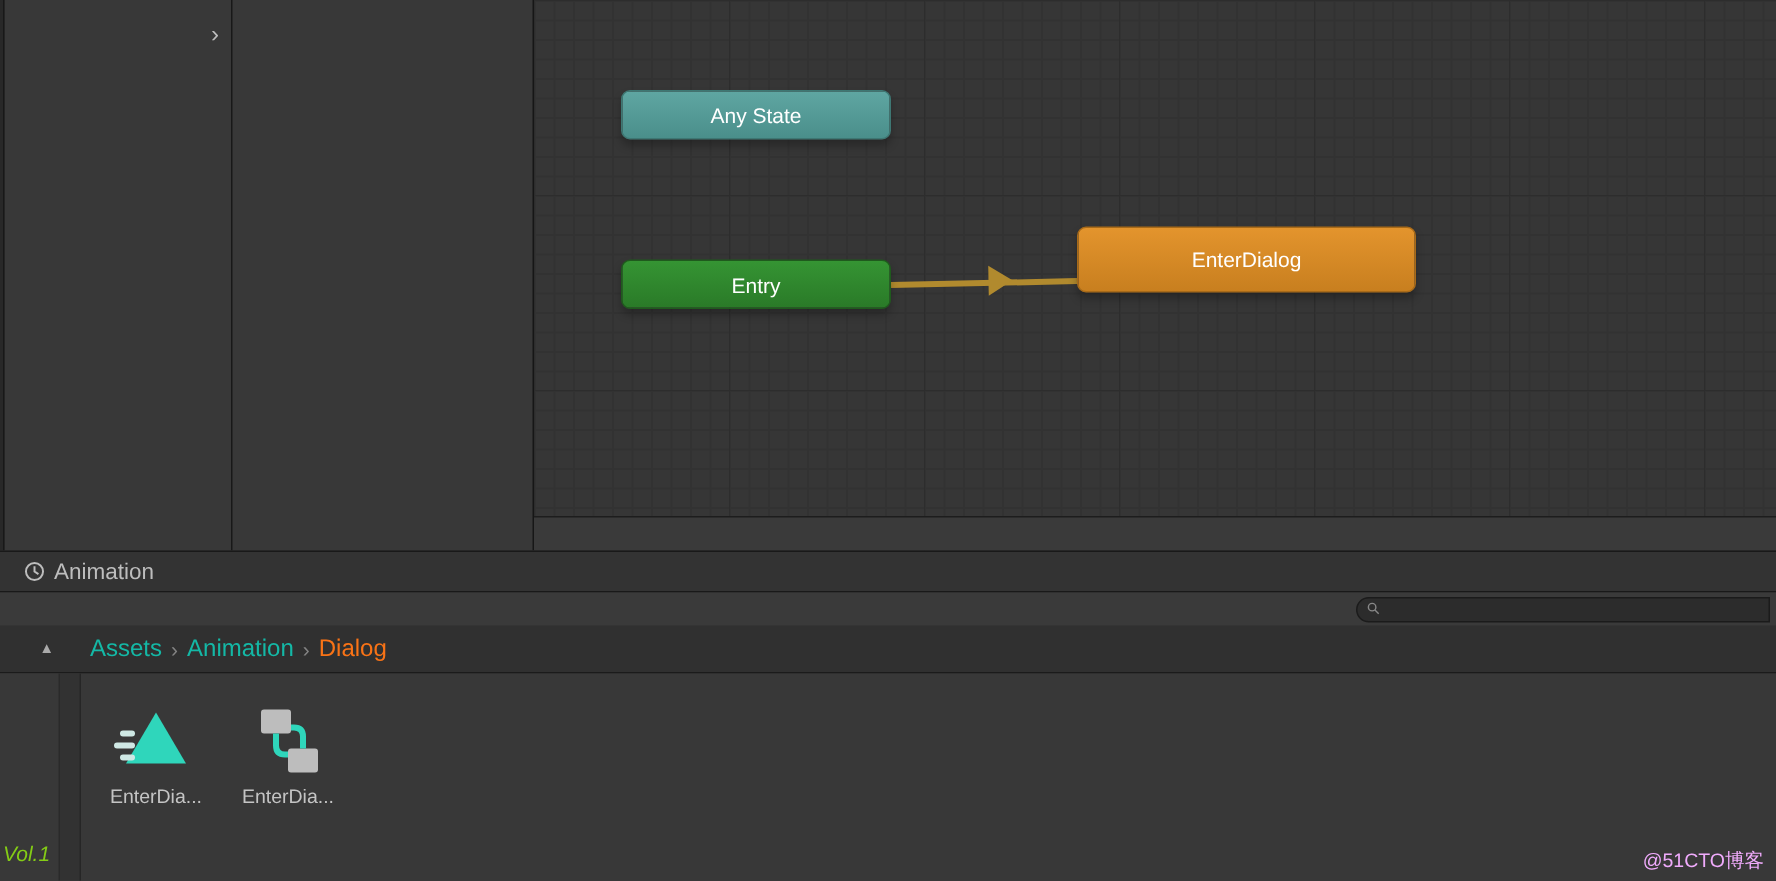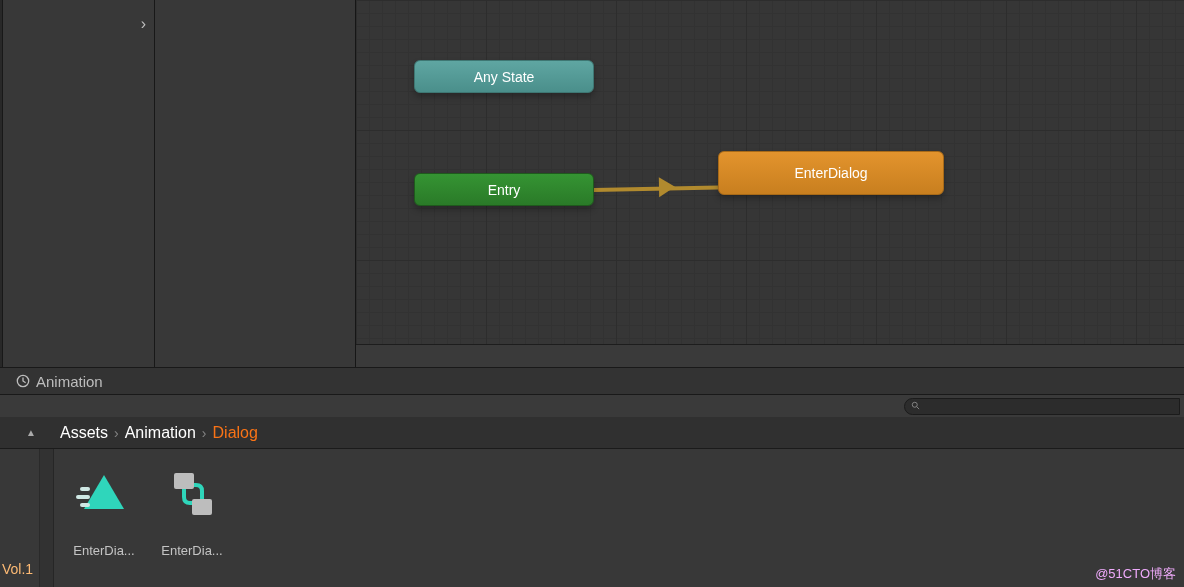--- a/index.html
+++ b/index.html
@@ -55,35 +55,35 @@
   
   .proj-toolbar { position:absolute; top:395px; left:0; right:0; height:22px; background:#3a3a3a; display:flex; align-items:center; }
   .proj-search { margin-left:auto; margin-right:4px; width:276px; height:17px; background:#2c2c2c; border:1px solid #1b1b1b; border-radius:9px 0 0 9px; display:flex; align-items:center; padding-left:6px; }
   .proj-search svg { width:10px; height:10px; }
   
   
   .breadcrumb-row { position:absolute; top:417px; left:0; right:0; height:32px; background:#303030; border-bottom:1px solid #1b1b1b; display:flex; align-items:center; }
   .bc-toggle { width:40px; display:flex; justify-content:flex-end; padding-right:4px; }
   .bc-toggle span { color:#aaa; font-size:10px; }
   .breadcrumbs { display:flex; align-items:center; gap:6px; padding-left:20px; font-size:16px; }
-  .bc-item { color:#ffffff; cursor:pointer; }
+  .bc-item { color:#14b8a6; cursor:pointer; }
   .bc-item.active { color:#f97316; font-weight:500; }
   .bc-sep { color:#848484; font-size:14px; }
   
   
   .proj-content { position:absolute; top:449px; left:0; right:0; bottom:0; background:#383838; display:flex; }
   .fav-col { width:40px; background:#383838; border-right:1px solid #2a2a2a; }
   .fav-scroll { width:14px; background:#323232; border-right:1px solid #262626; }
   .items-area { flex:1; padding:18px 16px; display:flex; gap:20px; align-items:flex-start; }
   
-  .asset-item { width:68px; display:flex; flex-direction:column; align-items:center; gap:24px; cursor:pointer; }
+  .asset-item { width:68px; display:flex; flex-direction:column; align-items:center; gap:4px; cursor:pointer; }
   .asset-icon { width:56px; height:52px; display:flex; align-items:center; justify-content:center; }
   .asset-label { font-size:13px; color:#c4c4c4; text-align:center; white-space:nowrap; overflow:hidden; text-overflow:ellipsis; width:68px; }
   
-  .footer-text { position:absolute; bottom:10px; left:2px; font-size:14px; color:#fdba74; }
+  .footer-text { position:absolute; bottom:10px; left:2px; font-size:14px; color:#84cc16;font-style:italic; }
   .watermark { position:absolute; bottom:4px; right:8px; font-size:13px; color:#f0abfc; }
 </style>
 </head>
 <body>
 
 <div class="animator-area">
   <div class="left-sidebar">
     <div class="left-divider"></div>
     <div class="collapse-btn">›</div>
   </div>

